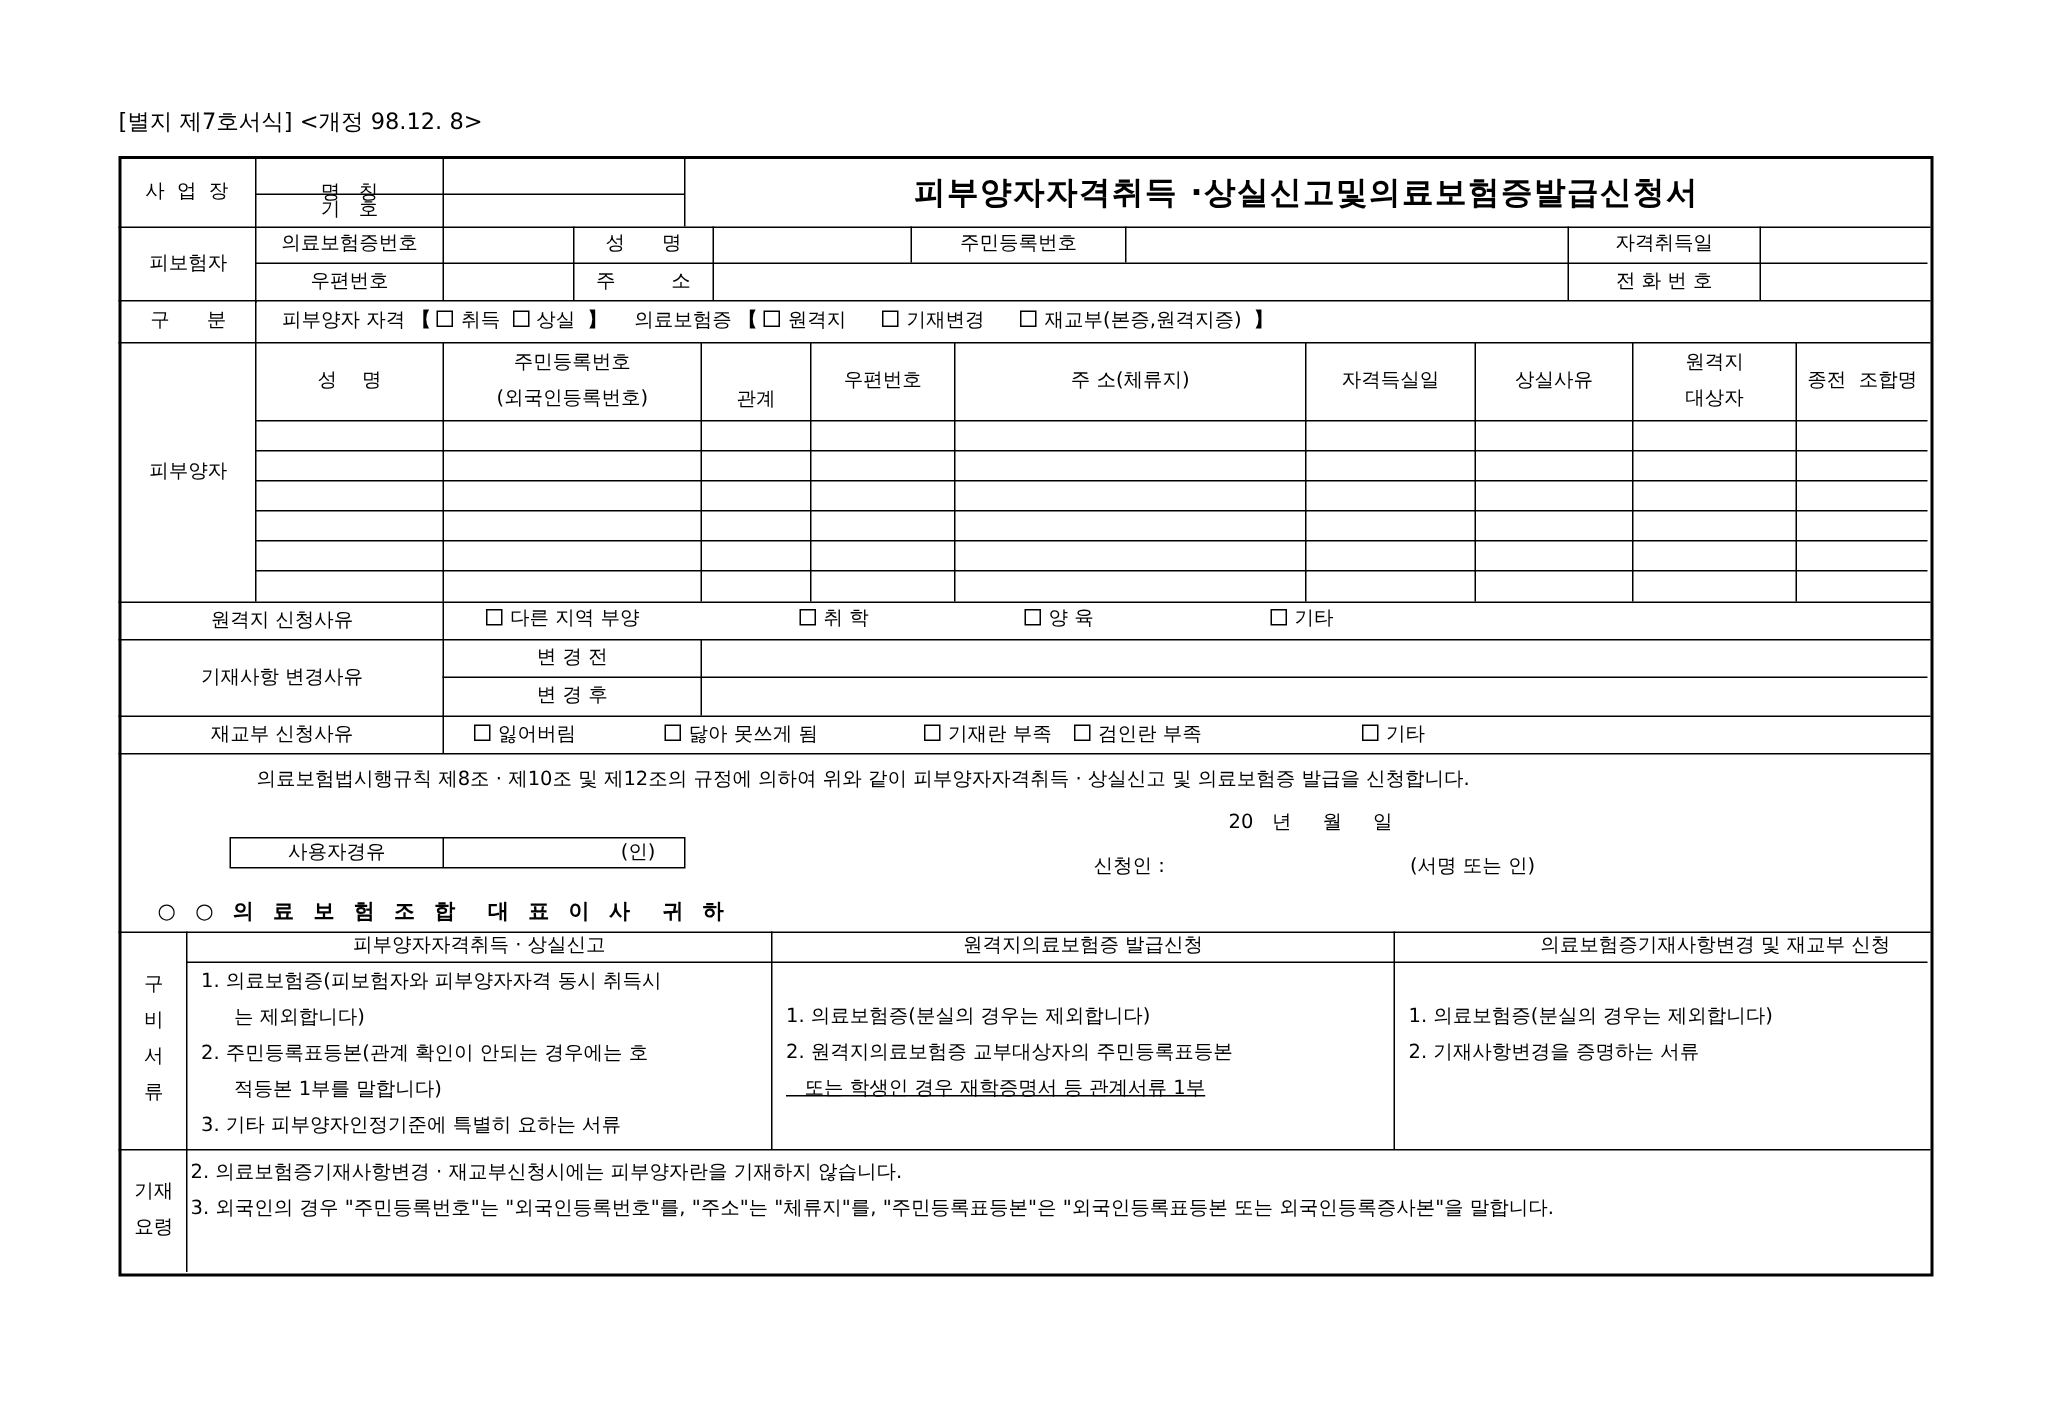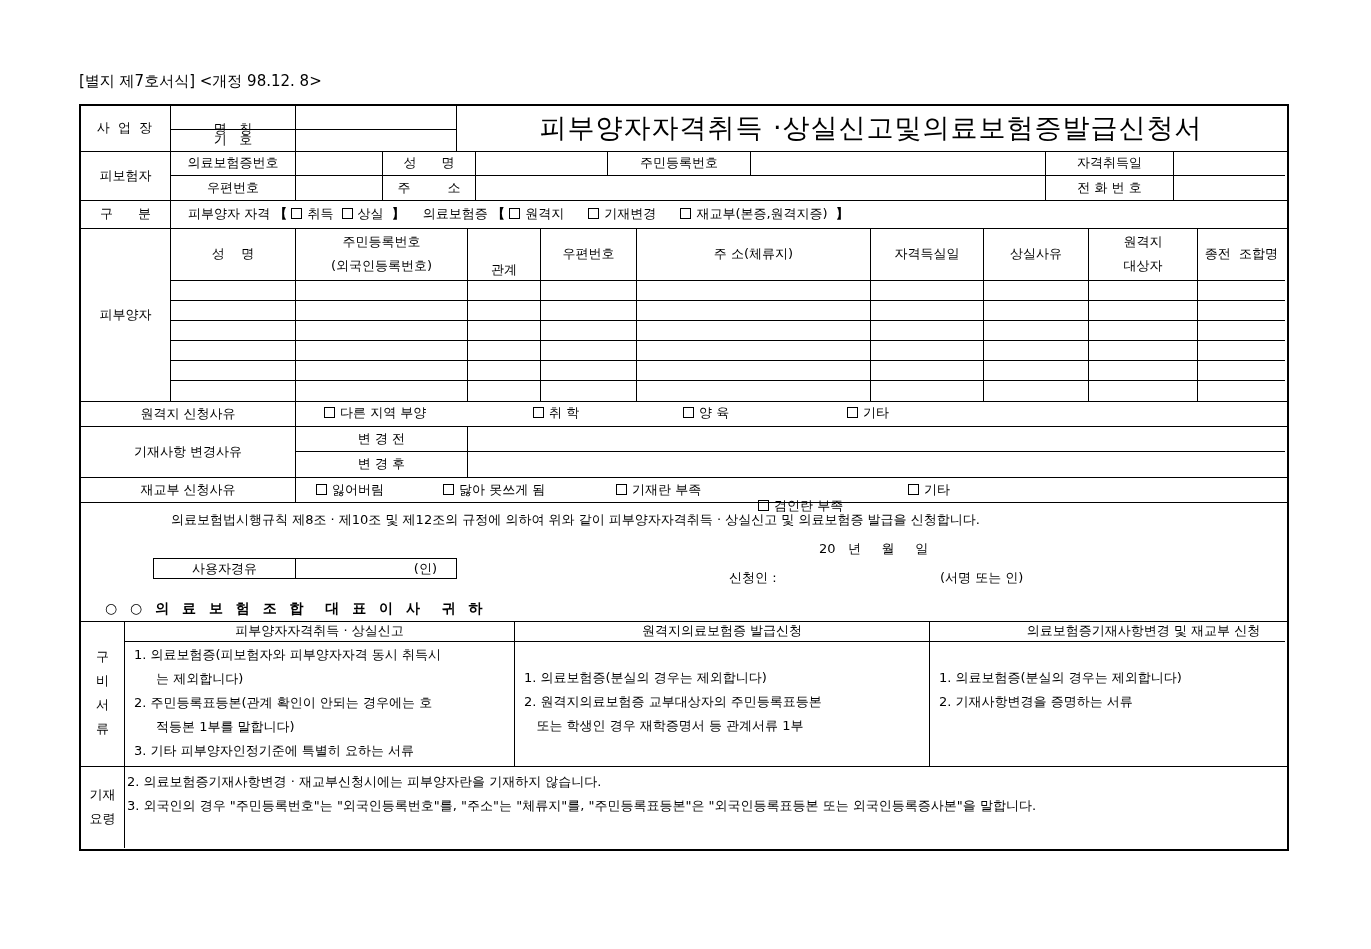--- a/index.html
+++ b/index.html
@@ -4,21 +4,21 @@
 <style>
   html, body { margin:0; padding:0; background:#ffffff; }
   body { width:1371px; height:949px; position:relative; overflow:hidden;
          font-family:"DejaVu Sans", "Liberation Sans", sans-serif; color:#000; font-size:13px; }
   .abs { position:absolute; }
   .frame { position:absolute; left:79px; top:104px; width:1206px; height:743px; border:2px solid #000; box-sizing:content-box; }
   .h { position:absolute; height:0; border-top:1px solid #000; }
   .v { position:absolute; width:0; border-left:1px solid #000; }
   .t { position:absolute; white-space:nowrap; font-size:13px; line-height:16px; }
   .cell { position:absolute; display:flex; align-items:center; justify-content:center; text-align:center; font-size:13px; line-height:18px; white-space:nowrap; }
-  .title { font-size:27px; font-weight:normal; letter-spacing:1px; }
+  .title { font-size:21px; font-weight:bold; letter-spacing:1px; }
   .cb { display:inline-block; width:9px; height:9px; border:1px solid #000; margin-right:5px; vertical-align:-1px; }
   .cbchk { display:inline-block; width:11px; height:11px; border:1px solid #000; font-size:10px; line-height:11px; text-align:center; vertical-align:-1px; margin:0 3px; }
   .opt { position:absolute; white-space:nowrap; font-size:13px; line-height:16px; }
   .list { position:absolute; font-size:13px; line-height:24px; white-space:nowrap; }
   .list div { white-space:nowrap; }
   .ind { padding-left:22px; }
   .sigbox { position:absolute; left:153px; top:558px; width:302px; height:19px; border:1px solid #000; }
   .bold { font-weight:bold; letter-spacing:4px; font-size:14px; }
   .vtext { position:absolute; font-size:13px; line-height:24px; text-align:center; }
 </style>
@@ -119,21 +119,21 @@
   <span style="font-weight:bold; margin-left:4px;">】</span>
 </div>
 
 <div class="cell" style="left:81px; top:228px; width:89px; height:173px;">피부양자</div>
 
 <div class="cell" style="left:171px; top:228px; width:124px; height:52px; flex-direction:column; white-space:pre;"><span>성    명</span></div>
 <div class="cell" style="left:296px; top:228px; width:171px; height:52px; flex-direction:column; line-height:24px;">
     <span>주민등록번호</span>
     <span>(외국인등록번호)</span>
   </div>
-<div class="cell" style="left:468px; top:244px; width:72px; height:52px;">
+<div class="cell" style="left:468px; top:224px; width:72px; height:52px;align-items:flex-end;">
     <span>관계</span>
   </div>
 <div class="cell" style="left:541px; top:228px; width:95px; height:52px;">
     <span>우편번호</span>
   </div>
 <div class="cell" style="left:637px; top:228px; width:233px; height:52px;">
     <span>주 소(체류지)</span>
   </div>
 <div class="cell" style="left:871px; top:228px; width:112px; height:52px;">
     <span>자격득실일</span>
@@ -165,21 +165,21 @@
 <div class="cell" style="left:81px; top:426px; width:214px; height:51px;">기재사항 변경사유</div>
 <div class="cell" style="left:296px; top:426px; width:171px; height:25px; white-space:pre;">변 경 전</div>
 <div class="cell" style="left:296px; top:451px; width:171px; height:26px; white-space:pre;">변 경 후</div>
 <div class="cell" style="left:468px; top:426px; width:817px; height:25px;"></div>
 <div class="cell" style="left:468px; top:451px; width:817px; height:26px;"></div>
 
 <div class="cell" style="left:81px; top:477px; width:214px; height:25px;">재교부 신청사유</div>
 <div class="opt" style="left:316px; top:482px;"><span class="cb"></span><span>잃어버림</span></div>
 <div class="opt" style="left:443px; top:482px;"><span class="cb"></span><span>닳아 못쓰게 됨</span></div>
 <div class="opt" style="left:616px; top:482px;"><span class="cb"></span><span>기재란 부족</span></div>
-<div class="opt" style="left:758px; top:482px;margin-top:16px;"><span class="cb"></span><span>검인란 부족</span></div>
+<div class="opt" style="left:716px; top:482px;"><span class="cb"></span><span>검인란 부족</span></div>
 <div class="opt" style="left:908px; top:482px;"><span class="cb"></span><span>기타</span></div>
 
 <div class="t" style="left:150px; top:512px;margin-left:21px;">의료보험법시행규칙 제8조 · 제10조 및 제12조의 규정에 의하여 위와 같이 피부양자자격취득 · 상실신고 및 의료보험증 발급을 신청합니다.</div>
 <div class="t" style="left:819px; top:541px; white-space:pre;">20   년     월     일</div>
 <div class="sigbox"></div>
 <div class="v" style="left:295px; top:558px; height:20px;"></div>
 <div class="cell" style="left:154px; top:559px; width:141px; height:19px;">사용자경유</div>
 <div class="cell" style="left:296px; top:559px; width:159px; height:19px; justify-content:flex-end; padding-right:18px; box-sizing:border-box;">(인)</div>
 <div class="t" style="left:729px; top:570px;">신청인 :</div>
 <div class="t" style="left:800px; top:570px; width:140px; height:16px;"></div>
@@ -201,21 +201,21 @@
   <div>1. 의료보험증(피보험자와 피부양자자격 동시 취득시</div>
   <div class="ind" style="white-space:nowrap;"><span>   는 제외합니다)</span></div>
   <div>2. 주민등록표등본(관계 확인이 안되는 경우에는 호</div>
   <div class="ind"><span>   적등본 1부를 말합니다)</span></div>
   <div>3. 기타 피부양자인정기준에 특별히 요하는 서류</div>
 </div>
 
 <div class="list" style="left:524px; top:666px;">
   <div>1. 의료보험증(분실의 경우는 제외합니다)</div>
   <div>2. 원격지의료보험증 교부대상자의 주민등록표등본</div>
-  <div style="white-space:pre;"><span>   또는 학생인 경우 재학증명서 등 관계서류 1부</span></div>
+  <div style="white-space:pre;text-decoration:underline;"><span>   또는 학생인 경우 재학증명서 등 관계서류 1부</span></div>
 </div>
 
 <div class="list" style="left:939px; top:666px;">
   <div>1. 의료보험증(분실의 경우는 제외합니다)</div>
   <div>2. 기재사항변경을 증명하는 서류</div>
 </div>
 
 <div class="vtext" style="left:81px; top:783px; width:43px;">
   <div>기재</div>
   <div>요령</div>

